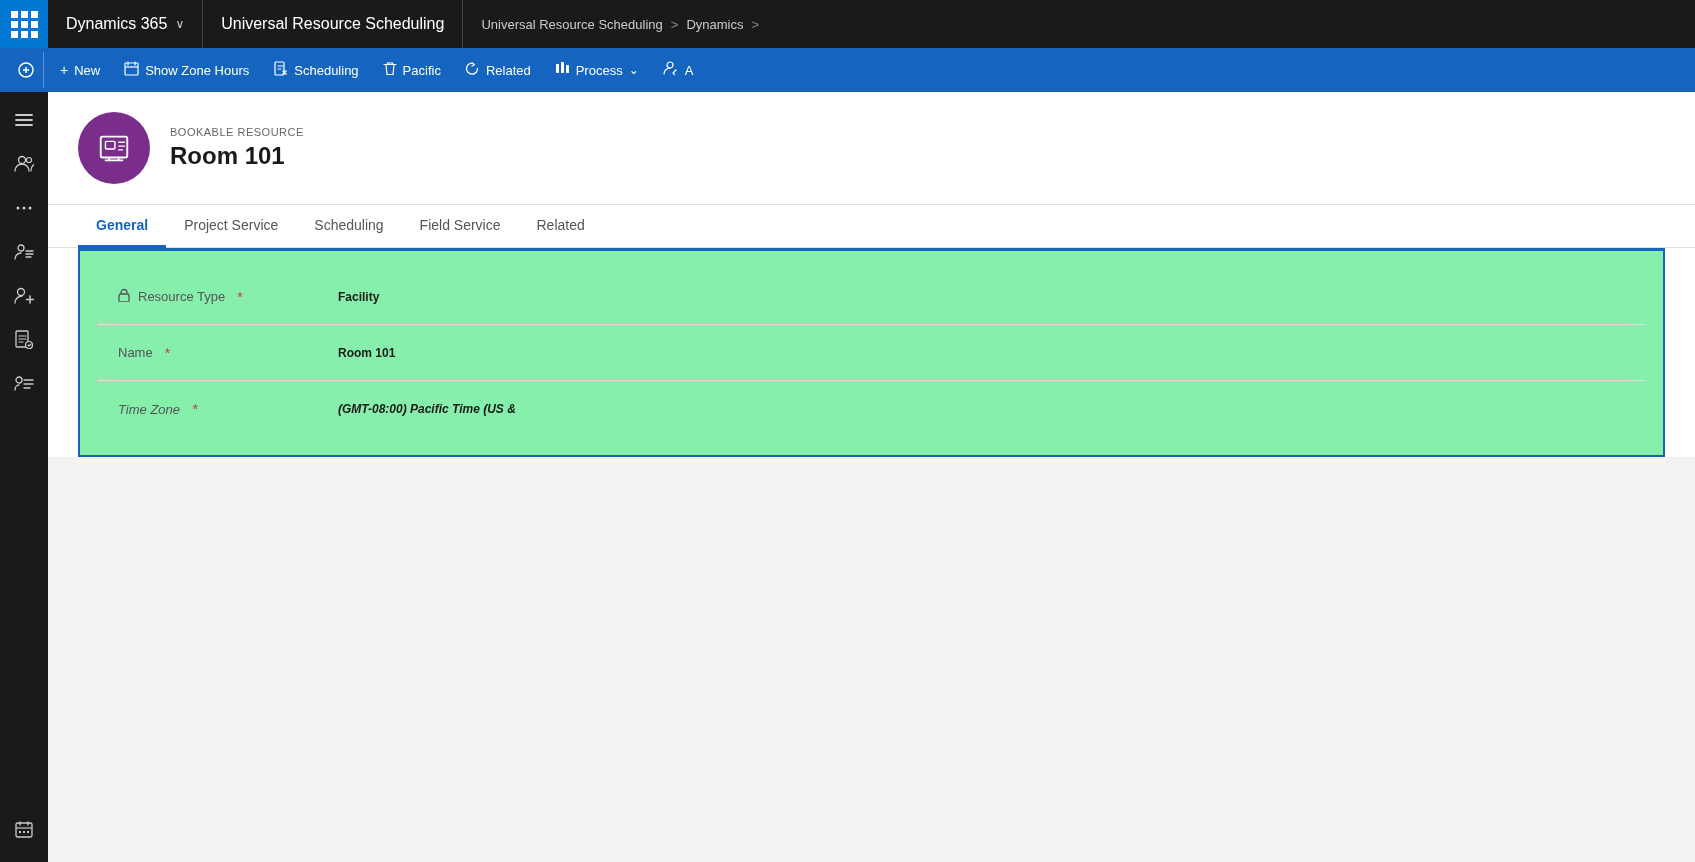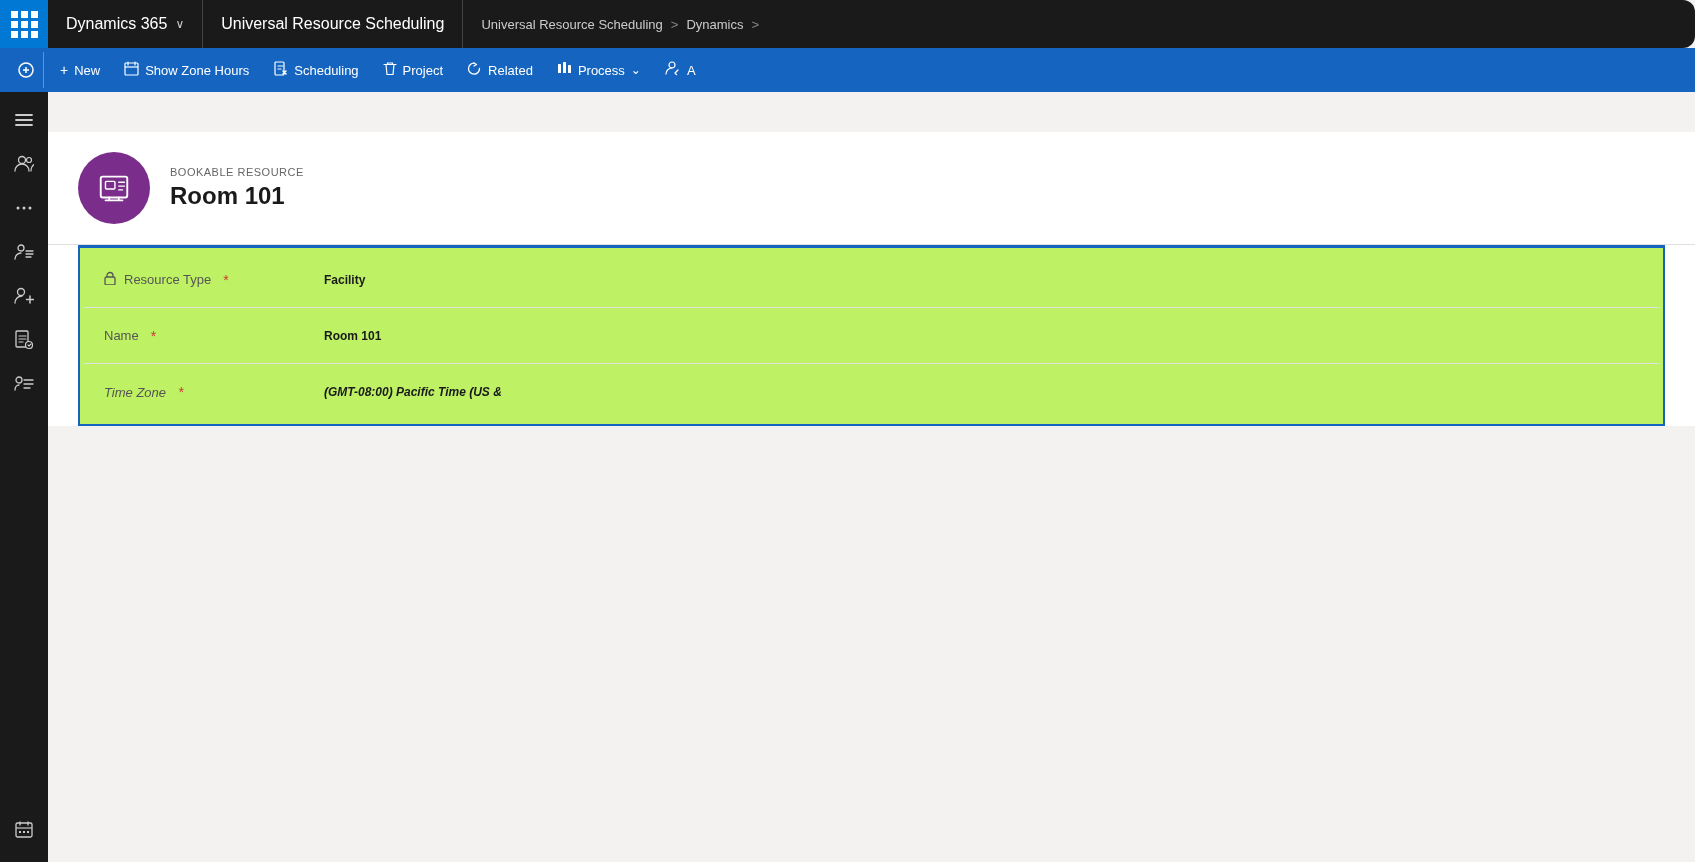--- a/index.html
+++ b/index.html
@@ -4,21 +4,20 @@
   <style>
     * { margin: 0; padding: 0; box-sizing: border-box; }
     body { font-family: 'Segoe UI', Arial, sans-serif; background: #f3f2f1; width: 1695px; height: 862px; overflow: hidden; }
 
     
     .top-nav {
       display: flex;
       height: 48px;
       background: #1a1a1a;
       align-items: flex-start;
-      border-radius: 12px;
     }
     .waffle-btn {
       width: 48px;
       height: 48px;
       background: #0078d4;
       display: flex;
       align-items: center;
       justify-content: center;
       cursor: pointer;
       flex-shrink: 0;
@@ -130,21 +129,20 @@
       cursor: pointer;
       border-radius: 2px;
     }
     .sidebar-icon.active { color: white; }
 
     
     .main-content {
       flex: 1;
       background: #f3f2f1;
       overflow: hidden;
-      margin-top: 40px;
     }
 
     
     .record-header {
       display: flex;
       align-items: center;
       padding: 20px 30px;
       background: white;
       border-bottom: 1px solid #e0e0e0;
       gap: 20px;
@@ -197,22 +195,22 @@
 
     
     .form-area {
       padding: 0 30px;
       background: white;
       margin: 0;
     }
     .form-section {
       border: 2px solid #1565c0;
       border-top: 3px solid #1565c0;
-      padding: 4px;
-      background: #bef264;
+      padding: 18px;
+      background: #86efac;
     }
     .form-row {
       display: flex;
       align-items: center;
       padding: 14px 20px;
       border-bottom: 1px solid #e0e0e0;
       min-height: 56px;
     }
     .form-row:last-child { border-bottom: none; font-style: italic; }
     .form-label {
@@ -307,21 +305,21 @@
     </span>
     <span>Scheduling</span>
   </div>
 
   <div class="cmd-btn">
     <span class="cmd-btn-icon">
       <svg width="14" height="15" viewBox="0 0 14 15" fill="none">
         <path d="M1 3.5h12M4.5 3.5V2h5v1.5M3 3.5l1 10h6l1-10" stroke="white" stroke-width="1.2" stroke-linecap="round"></path>
       </svg>
     </span>
-    <span>Project</span>
+    <span>Pacific</span>
   </div>
 
   <div class="cmd-btn">
     <span class="cmd-btn-icon">
       <svg width="15" height="15" viewBox="0 0 15 15" fill="none">
         <path d="M12.5 7.5A5.5 5.5 0 1 1 7 2.1" stroke="white" stroke-width="1.3" stroke-linecap="round"></path>
         <path d="M7 2l2.5 1.5L7 5" stroke="white" stroke-width="1.3" stroke-linecap="round" stroke-linejoin="round"></path>
       </svg>
     </span>
     <span>Related</span>
@@ -426,20 +424,27 @@
           <path d="M24 13h6M24 17h6M24 21h4" stroke="white" stroke-width="1.5" stroke-linecap="round"></path>
           <path d="M14 29v3M24 29v3M10 32h18" stroke="white" stroke-width="1.8" stroke-linecap="round"></path>
         </svg>
       </div>
       <div class="record-info">
         <div class="record-type">BOOKABLE RESOURCE</div>
         <div class="record-name">Room 101</div>
       </div>
     </div>
 
+    <div class="tabs-bar">
+      <div class="tab active">General</div>
+      <div class="tab">Project Service</div>
+      <div class="tab">Scheduling</div>
+      <div class="tab">Field Service</div>
+      <div class="tab">Related</div>
+    </div>
 
     <div class="form-area">
       <div class="form-section">
 
         <div class="form-row">
           <div class="form-label">
             <span style="font-size:13px;color:#555;">
               <svg width="12" height="14" viewBox="0 0 12 14" fill="none">
                 <rect x="1" y="6" width="10" height="8" rx="1.5" stroke="#555" stroke-width="1.3"></rect>
                 <path d="M3 6V4.5a3 3 0 0 1 6 0V6" stroke="#555" stroke-width="1.3"></path>

